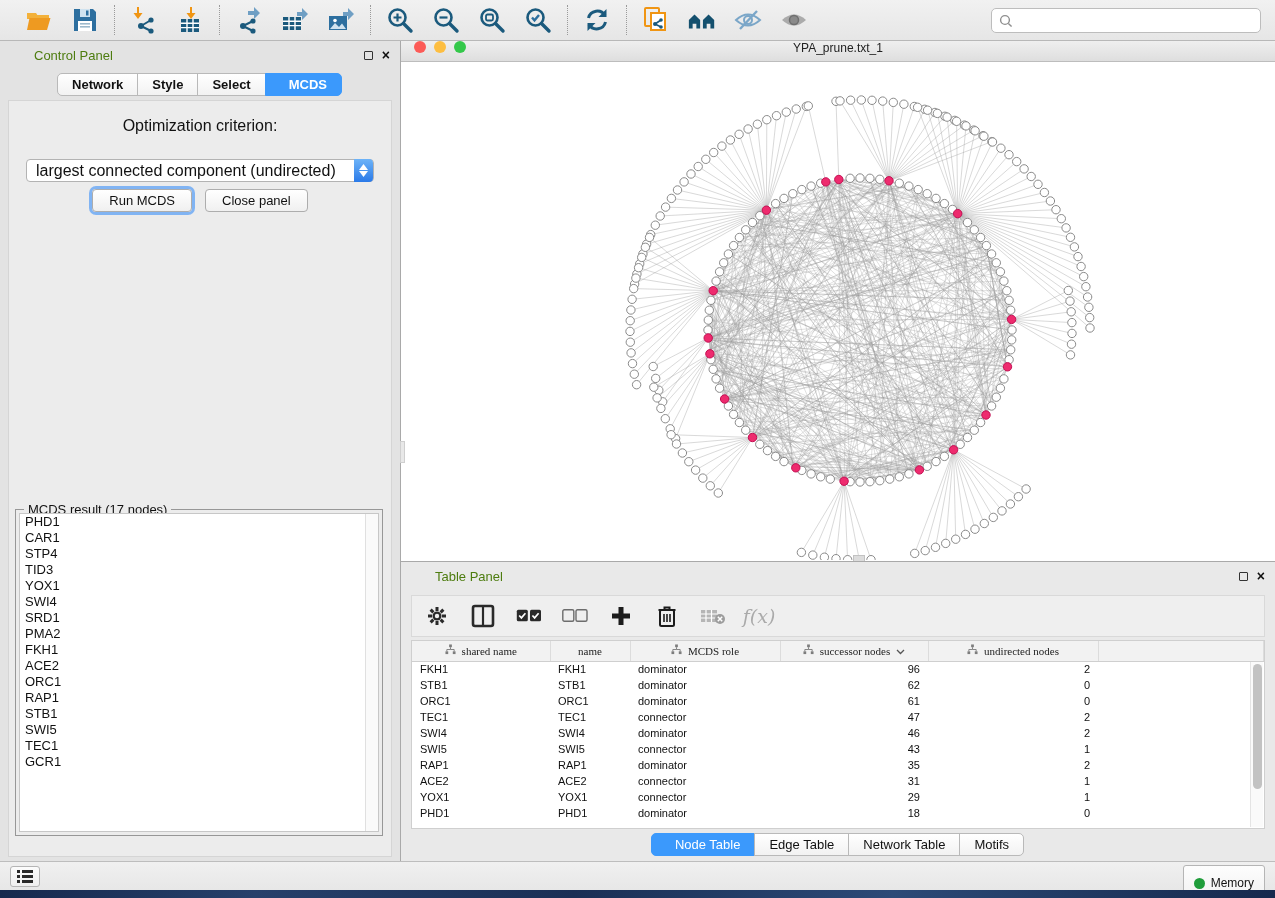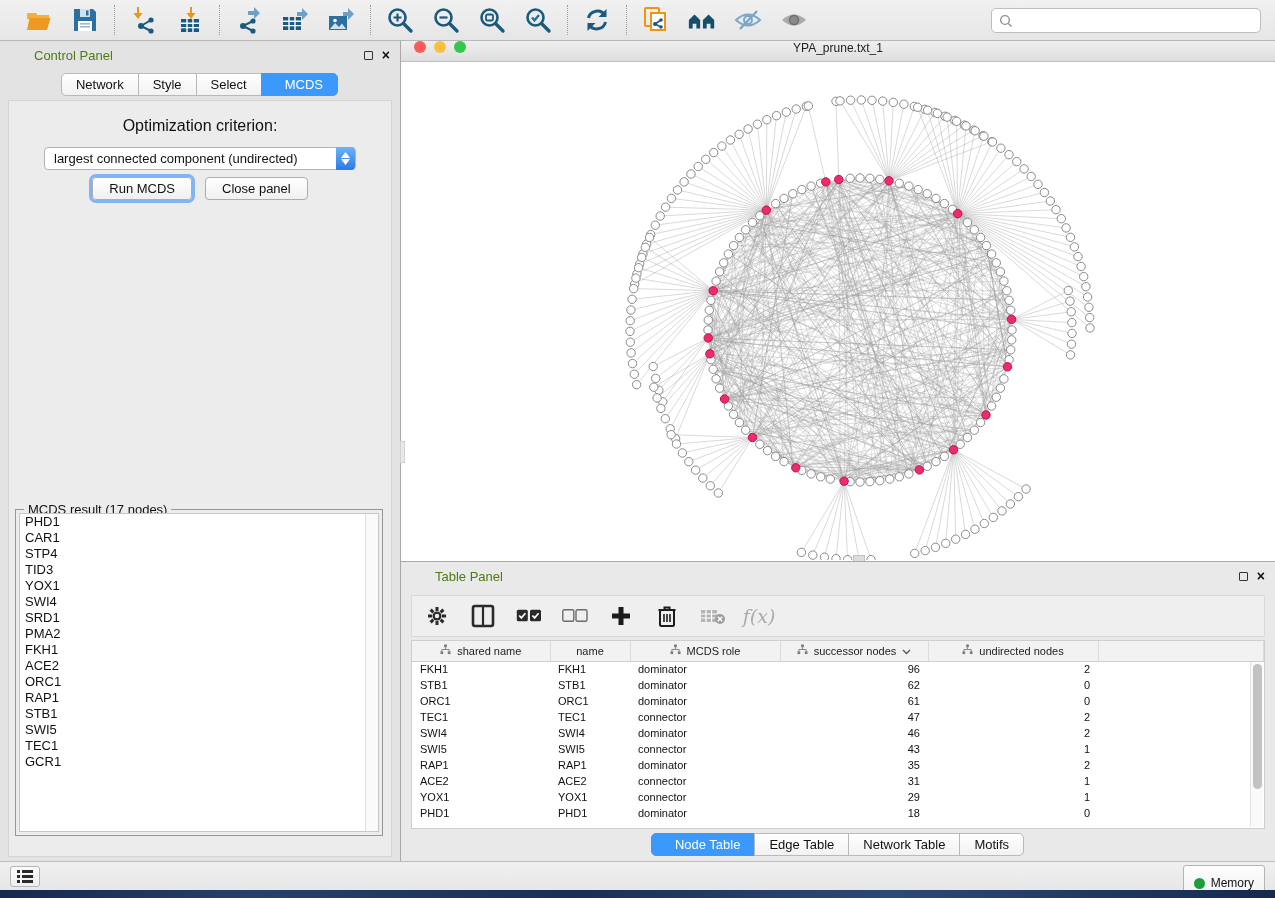--- a/index.html
+++ b/index.html
@@ -18,32 +18,32 @@
 
   
   .control-panel { position:absolute; left:0; top:41px; width:401px; height:820px;
     background:#e3e3e3; border-right:1px solid #a9a9a9; }
   .panel-head { height:28px; display:flex; align-items:center; padding:0 10px; }
   .panel-title { font-size:13px; color:#4d7c0f;margin-left:24px; }
   .panel-head-btns { margin-left:auto; display:flex; align-items:center; gap:9px; }
   .float-btn { width:9px; height:9px; border:1.5px solid #333; border-radius:1px; cursor:pointer; }
   .close-btn { font-size:14px; font-weight:bold; color:#111; line-height:10px; cursor:pointer; }
 
-  .ctrl-tabs { display:flex; justify-content:center; margin-top:4px; }
+  .ctrl-tabs { display:flex; justify-content:center; margin-top:4px;font-weight:bold; }
   .tab { font-size:13px; padding:3px 14px; background:linear-gradient(#ffffff,#f2f2f2);
     border:1px solid #b9b9b9; margin-left:-1px; color:#111; cursor:pointer; }
   .tab:first-child { border-radius:5px 0 0 5px; }
   .tab:last-child { border-radius:0 5px 5px 0; }
   .tab.active { background:#3b99fc; border-color:#3b99fc; color:#fff;padding-left:23px; }
 
   .ctrl-content { position:absolute; left:8px; right:8px; top:59px; bottom:4px;
     background:#ececec; border:1px solid #d5d5d5; }
   .crit-label { text-align:center; font-size:16px; margin-top:16px; color:#111; }
-  .dropdown { width:312px; height:23px; margin:12px auto 0; background:#fff; border:1px solid #b3b3b3;
-    border-radius:4px; display:flex; align-items:center; font-size:13px; cursor:pointer; position:relative; }
+  .dropdown { width:348px; height:23px; margin:24px auto 0; background:#fff; border:1px solid #b3b3b3;
+    border-radius:4px; display:flex; align-items:center; font-size:16px; cursor:pointer; position:relative; }
   .dropdown .dd-text { padding-left:9px; color:#111; }
   .dd-stepper { position:absolute; right:0; top:-1px; width:19px; height:23px; border-radius:0 4px 4px 0;
     background:linear-gradient(#6db3f8,#2a7ae8); display:flex; flex-direction:column; align-items:center; justify-content:center; gap:1px; }
   .dd-stepper svg { display:block; }
   .btn-row { display:flex; justify-content:center; gap:13px; margin-top:7px; }
   .push-btn { font-size:13px; color:#111; background:linear-gradient(#ffffff,#f0f0f0);
     border:1px solid #adadad; border-radius:4px; padding:3px 16px; cursor:pointer; }
   .push-btn.focused { box-shadow:0 0 0 3px rgba(110,170,245,.85); }
 
   .result-group { position:absolute; left:6px; right:8px; top:408px; bottom:20px; border:1px solid #979797; }
@@ -68,21 +68,21 @@
     background:#e9e9e9; border-top:1px solid #a9a9a9; }
   .tbl-toolbar { margin:5px 10px 0 10px; height:42px; background:#efefef; border:1px solid #d9d9d9;
     display:flex; align-items:center; gap:20px; padding:0 12px; }
   .tbl-tool { width:26px; height:26px; display:flex; align-items:center; justify-content:center; cursor:pointer; }
   .fx { font-family:"DejaVu Serif", serif; font-style:italic; font-size:19px; color:#aaa; }
 
   .grid-wrap { position:absolute; left:10px; right:10px; top:78px; bottom:32px; background:#fff; border:1px solid #cfcfcf; }
   table.data { border-collapse:collapse; width:100%; table-layout:fixed; }
   table.data th { height:20px; background:#f2f2f2; border-right:1px solid #dcdcdc; border-bottom:1px solid #cfcfcf;
     font-size:11px; font-weight:normal; color:#222; cursor:pointer; }
-  table.data th .hcell { display:flex; align-items:center; justify-content:center; gap:6px; padding:0 4px; }
+  table.data th .hcell { display:flex; align-items:center; justify-content:center; gap:6px; padding:0 4px;font-family:Liberation Serif, serif; }
   table.data td { height:16px; font-size:11px; color:#111; padding:0 8px; white-space:nowrap; overflow:hidden; }
   td.num { text-align:right; padding-right:14px; }
   .tbl-scroll { position:absolute; top:21px; right:1px; bottom:1px; width:13px; background:#fafafa; border-left:1px solid #e4e4e4; }
   .tbl-thumb { position:absolute; top:2px; left:2px; width:9px; height:125px; background:#c2c2c2; border-radius:5px; cursor:pointer; }
 
   .tbl-tabs { position:absolute; bottom:5px; left:0; right:0; display:flex; justify-content:center; }
 
   
   .statusbar { position:absolute; left:0; top:861px; width:1275px; height:29px;
     background:linear-gradient(#f0f0f0,#e7e7e7); border-top:1px solid #bdbdbd; }

